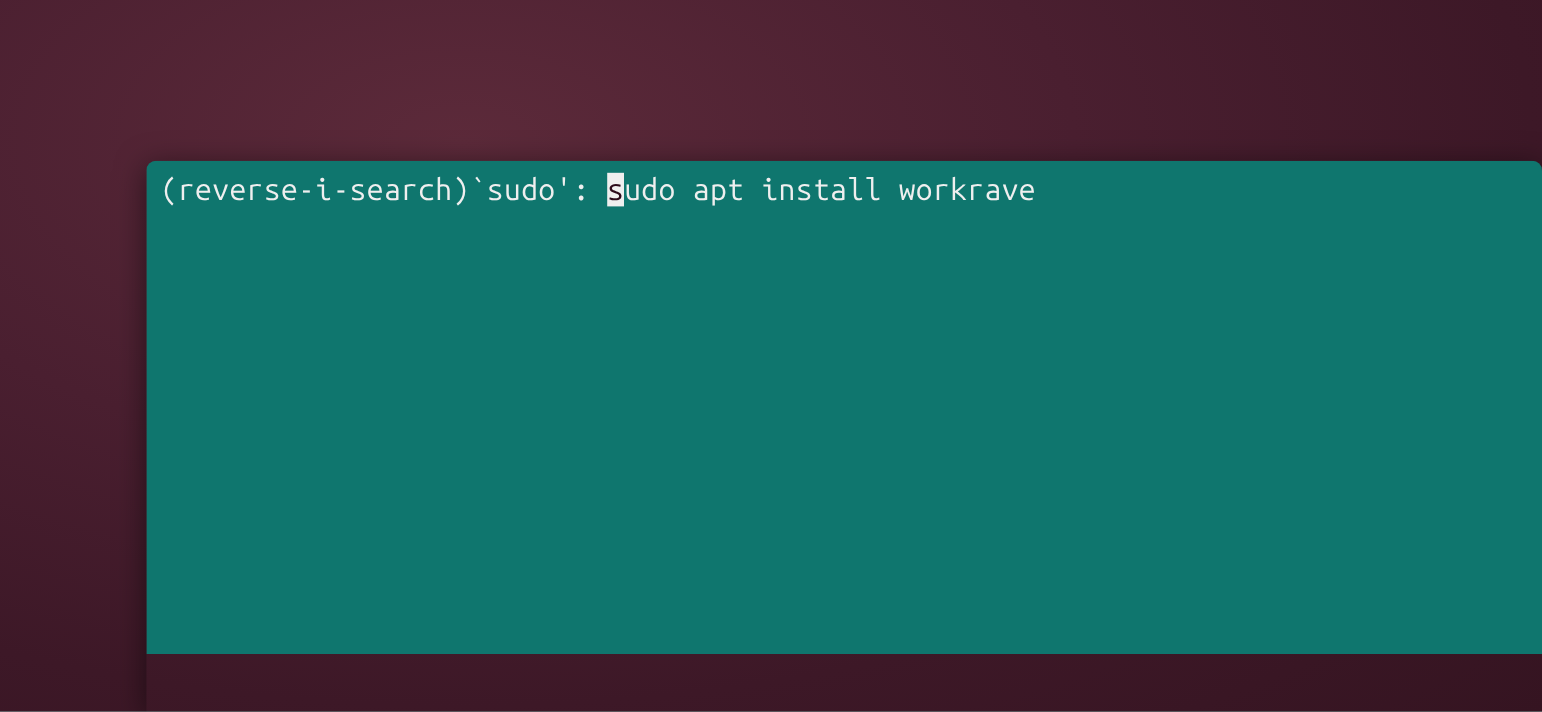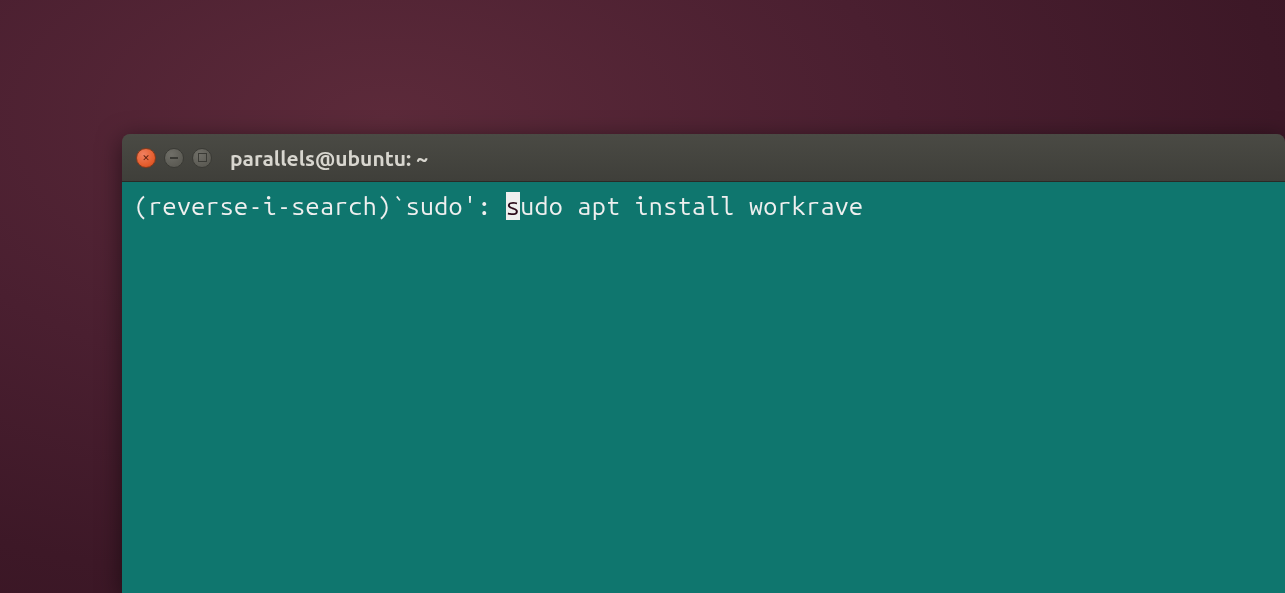--- a/index.html
+++ b/index.html
@@ -113,22 +113,14 @@
 
     .cursor-char {
       background: #efefef;
       color: #2c0a1a;
     }
   </style>
 </head>
 <body>
 
 <div class="terminal-window">
-  <div class="titlebar">
-    <div class="window-controls">
-      <div class="window-btn btn-close"></div>
-      <div class="window-btn btn-minimize"></div>
-      <div class="window-btn btn-maximize"></div>
-    </div>
-    <div class="title-text">parallels@ubuntu: ~</div>
-  </div>
   <div class="terminal-body"><span>(reverse-i-search)`</span><span>sudo</span><span>': </span><span class="cursor-char">s</span><span>udo apt install workrave</span></div>
 </div>
 
 </body></html>

